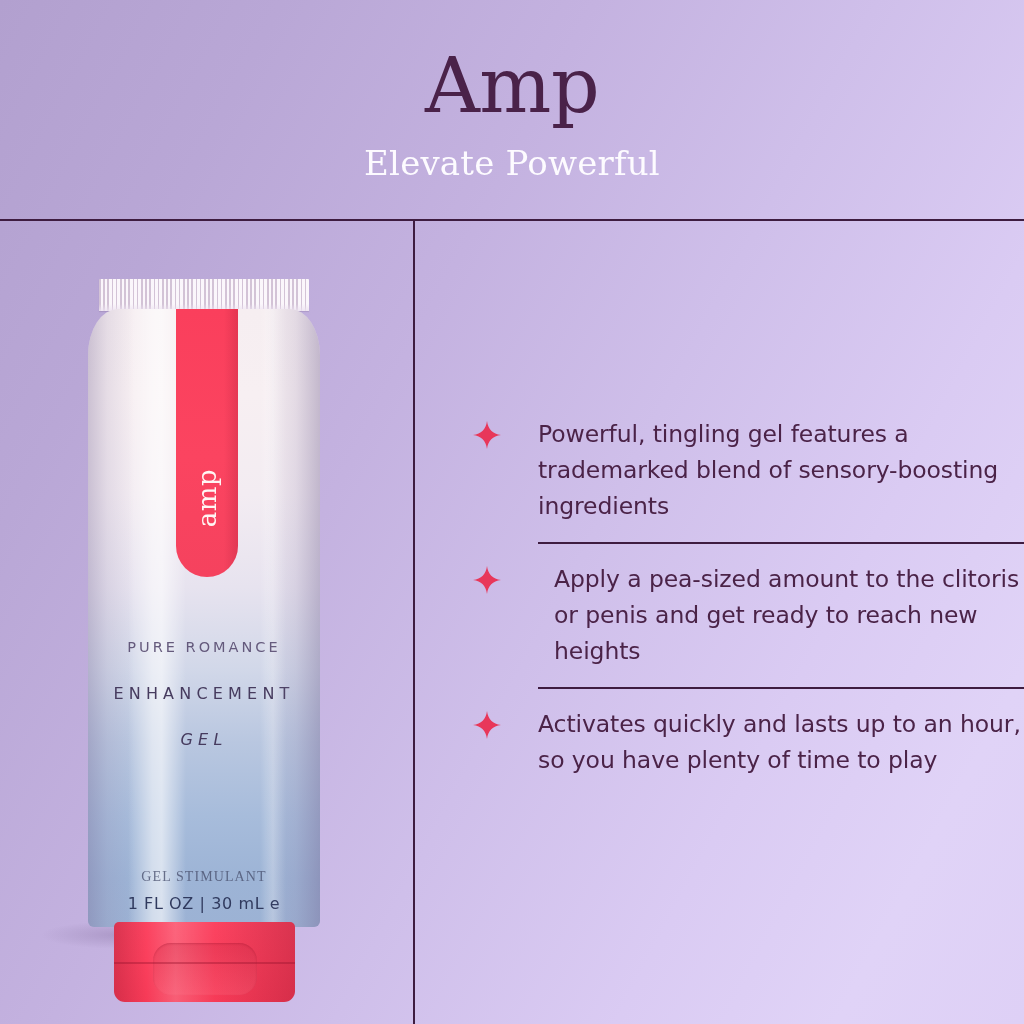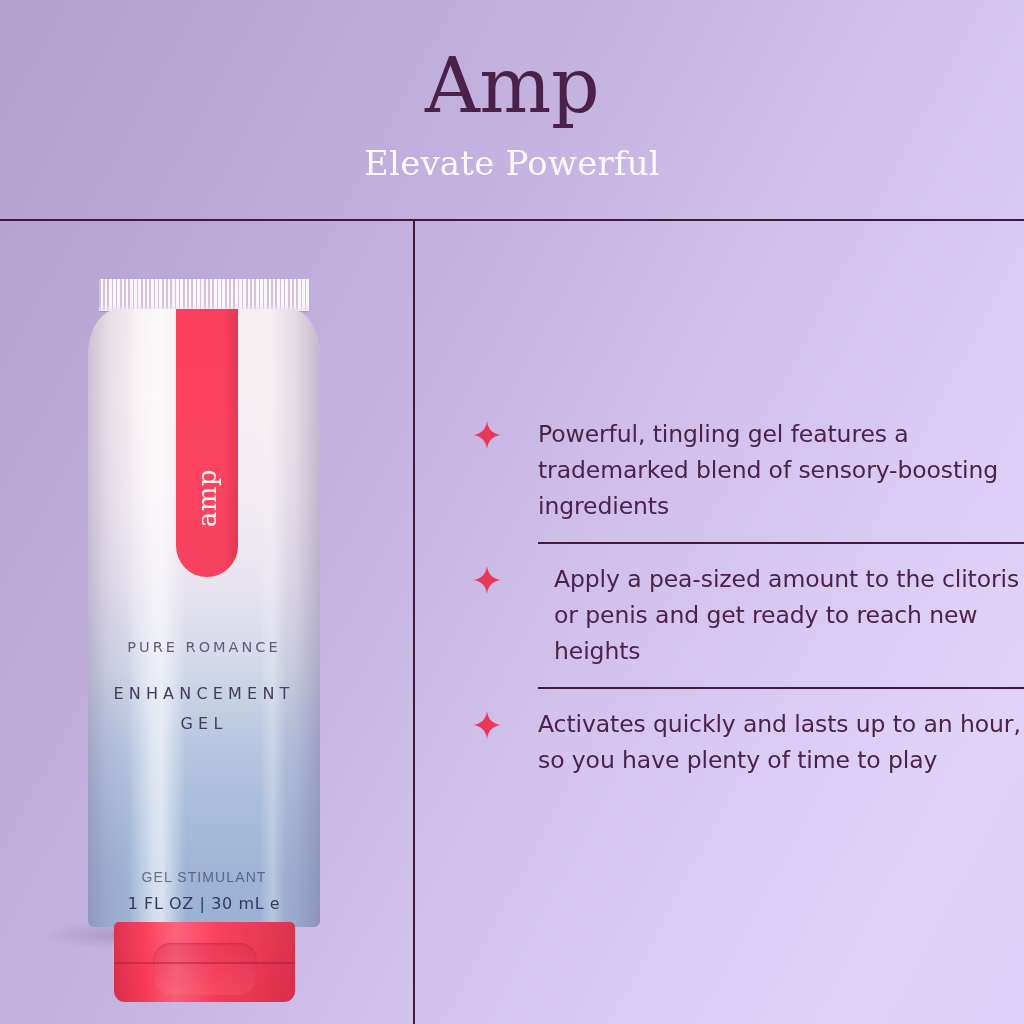--- a/index.html
+++ b/index.html
@@ -183,21 +183,21 @@
     font-size:16px;
     letter-spacing:5.2px;
     line-height:30px;
     color:#463b5e;
   }
   #label-foot {
     position:absolute; left:0; top:560px; width:232px;
     text-align:center;
   }
   .lbl-fr {
-    font-family:Liberation Sans, sans-serif;
+    font-family:Liberation Serif, serif;
     font-size:14px;
     letter-spacing:1.1px;
     color:#49506e;
     opacity:0.78;
   }
   .lbl-vol {
     margin-top:9px;
     font-family:"DejaVu Sans", sans-serif;
     font-size:16px;
     letter-spacing:0.6px;
@@ -297,21 +297,21 @@
         <div id="tube-gloss"></div>
         <div id="tube-gloss2"></div>
 
         <div id="brand-stripe">
           <div id="brand-mark">amp</div>
         </div>
 
         <div id="label-block">
           <div class="lbl-brand">PURE ROMANCE</div>
           <div class="lbl-name">ENHANCEMENT</div>
-          <div class="lbl-name" style="margin-top:0;">GEL</div>
+          <div class="lbl-name" style="margin-top:16px;font-style:italic;">GEL</div>
         </div>
 
         <div id="label-foot">
           <div class="lbl-fr">GEL STIMULANT</div>
           <div class="lbl-vol">1 FL OZ  |  30 mL e</div>
         </div>
       </div>
 
       <div id="tube-cap">
         <div id="cap-indent"></div>

